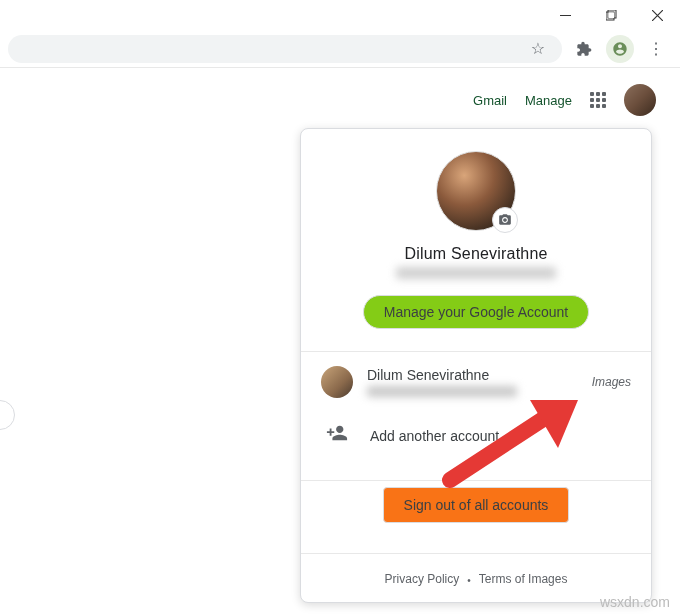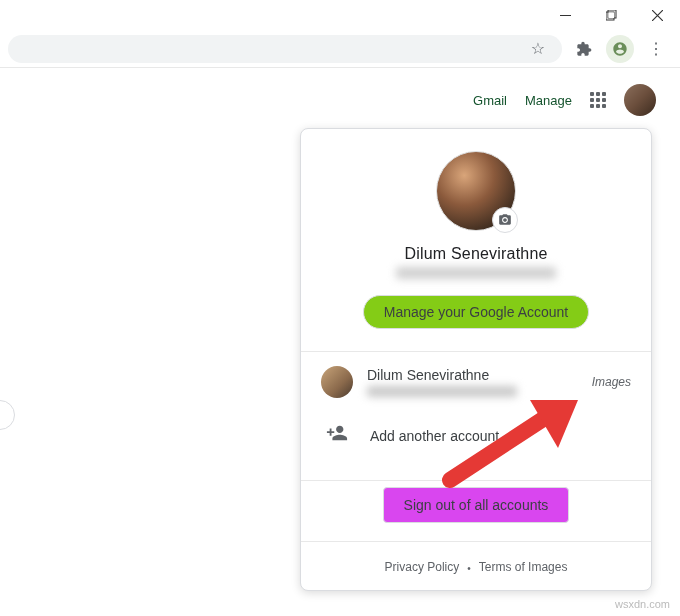--- a/index.html
+++ b/index.html
@@ -175,27 +175,27 @@
       align-items: flex-end;
       padding: 14px 20px;
       gap: 17px;
     }
     .add-icon {
       width: 32px; display: flex; justify-content: center;
       color: #5f6368;
     }
     .add-label { font-size: 14px; color: #3c4043; }
     .signout-btn {
-      margin: 6px 0 0 0;
+      margin: 6px 0 12px 0;
       padding: 9px 20px;
       border: 1px solid #dadce0;
       border-radius: 4px;
       font-size: 14px;
       color: #3c4043;
-      background: #d946ef;
+      background: #f97316;
     }
     .footer {
       width: 100%;
       display: flex;
       align-items: flex-end;
       justify-content: center;
       gap: 8px;
       font-size: 12px;
       color: #5f6368;
       padding: 18px 0 16px 0;
@@ -213,21 +213,21 @@
     }
     .arrow {
       position: absolute;
       left: 420px; top: 400px;
       width: 160px; height: 90px;
       pointer-events: none;
     }
     .watermark {
       position: absolute;
       bottom: 6px; right: 10px;
-      font-size: 11px;
+      font-size: 14px;
       color: #bbb;
     }
   </style>
 </head>
 <body>
 
 <div class="window-controls">
   <div class="window-btn">
     <svg width="11" height="1" viewBox="0 0 11 1">
         <rect width="11" height="1" fill="#333"></rect>

